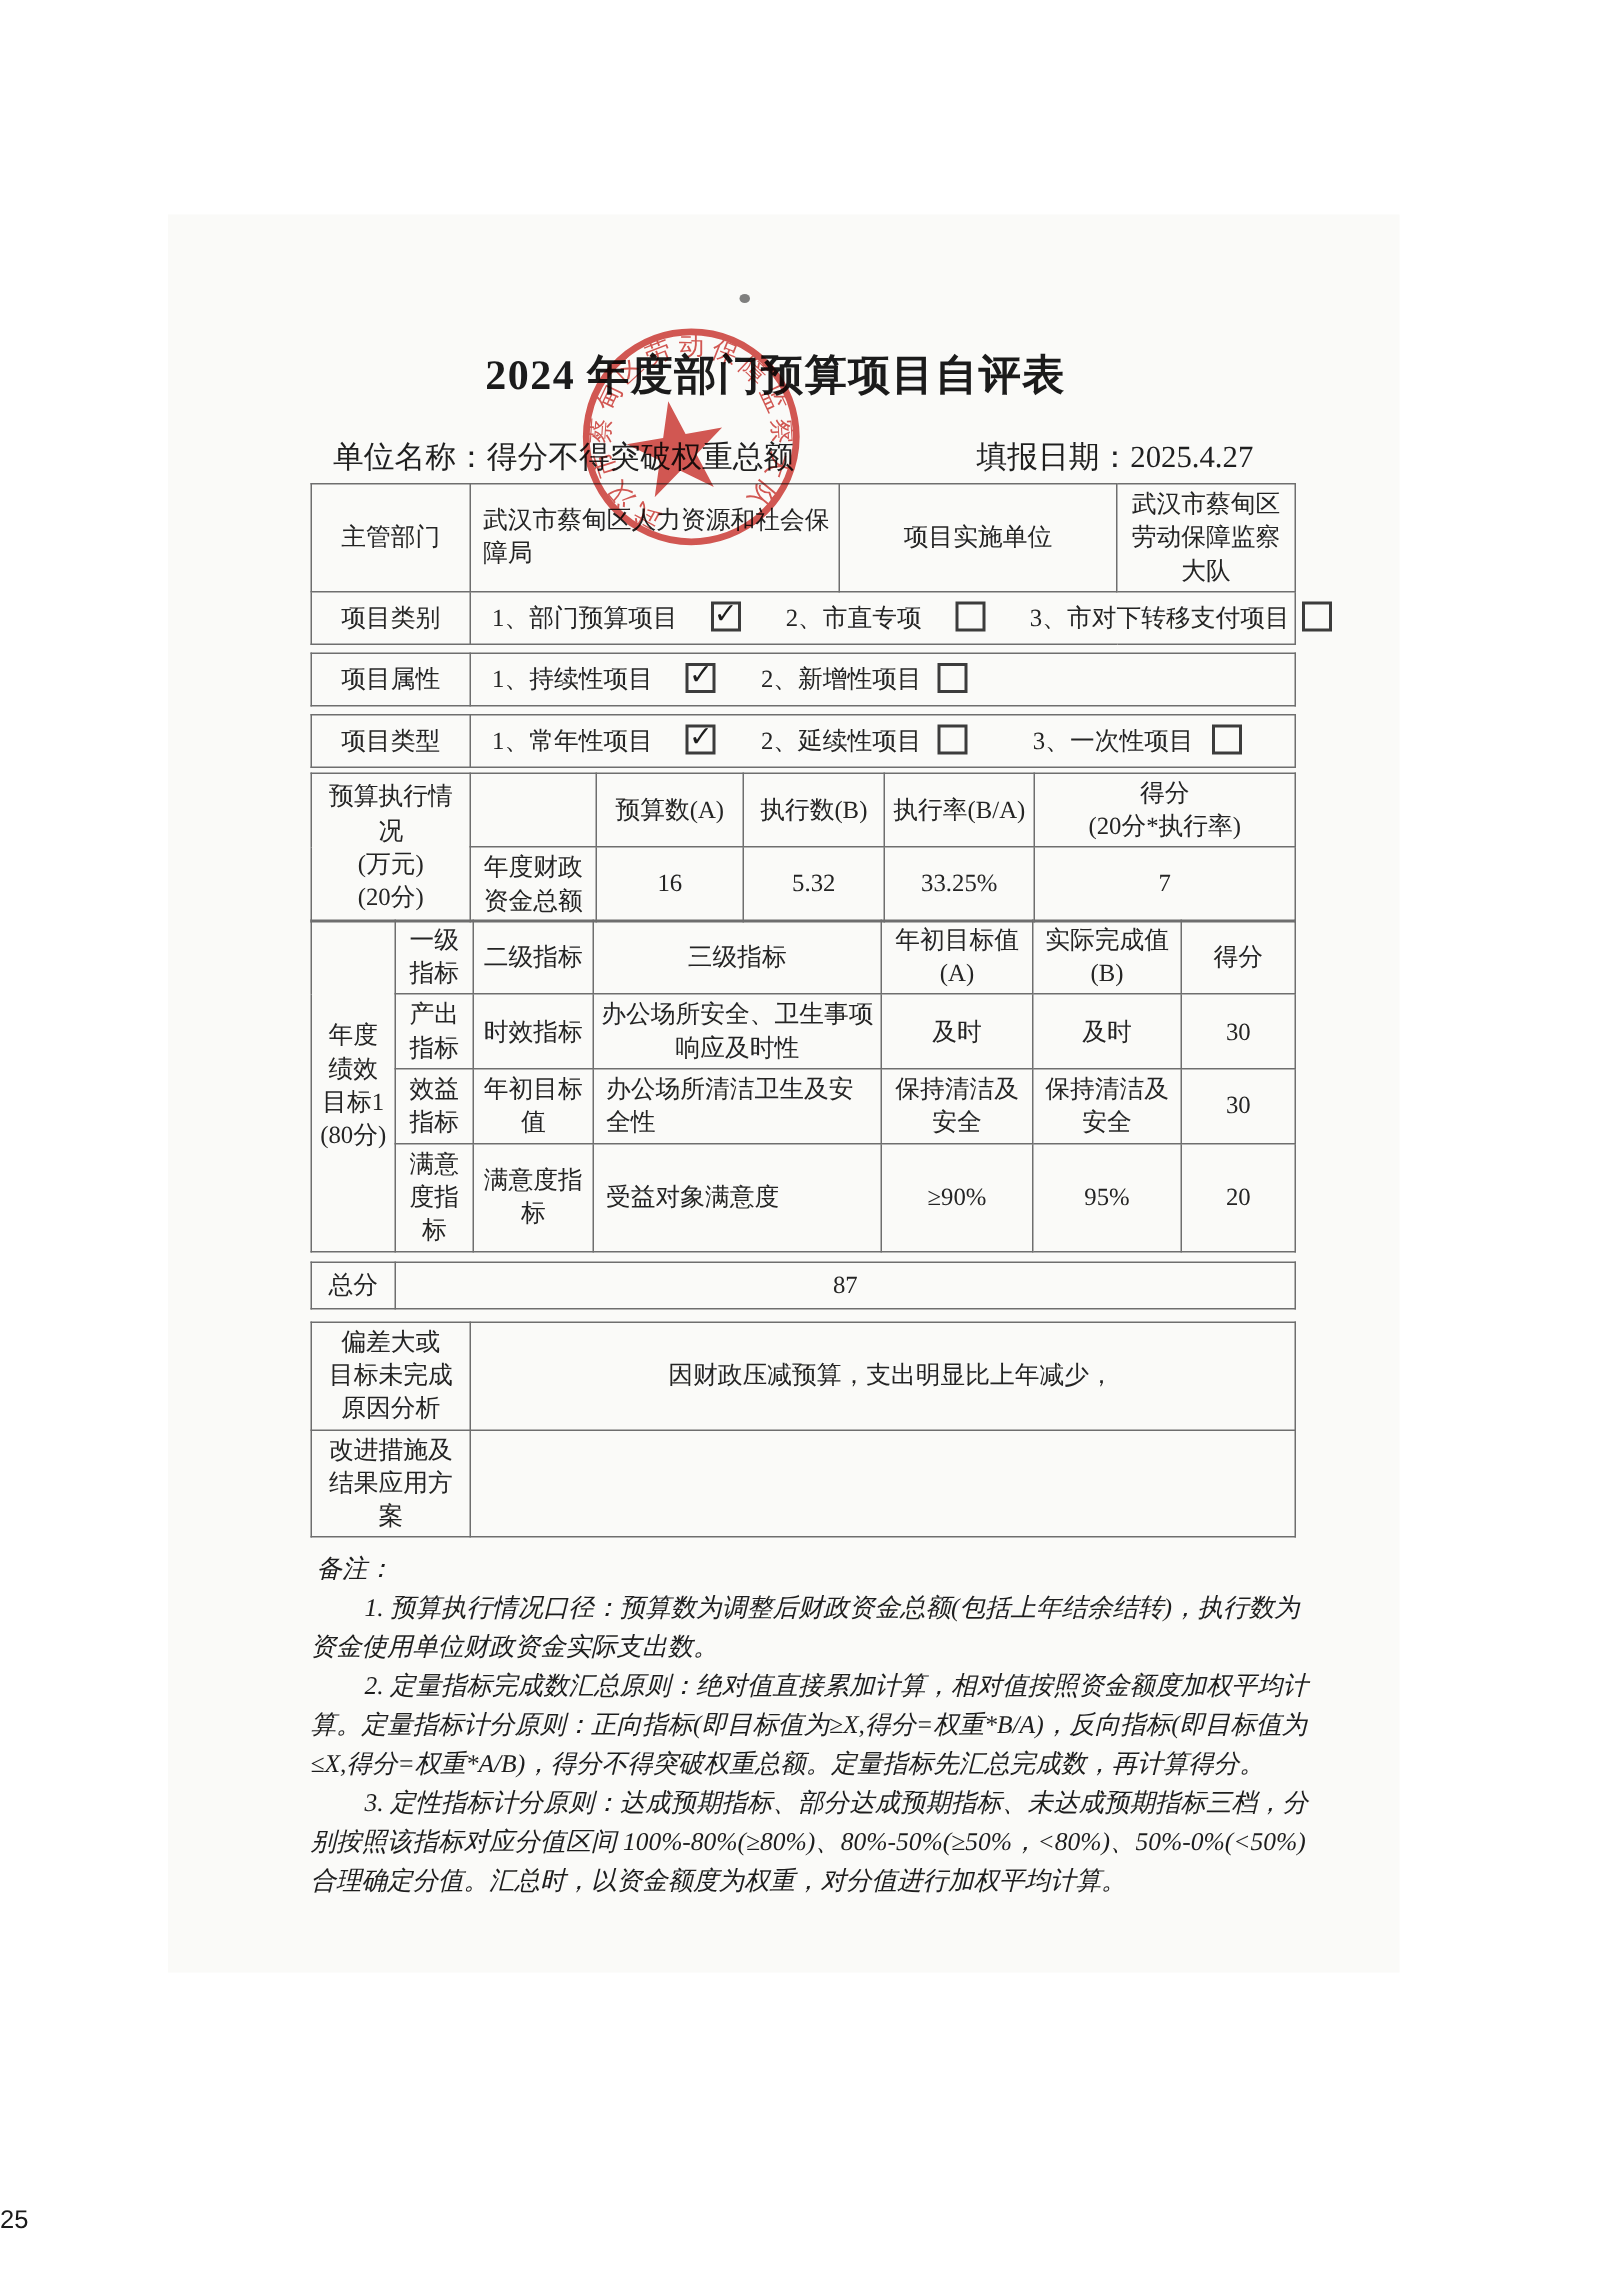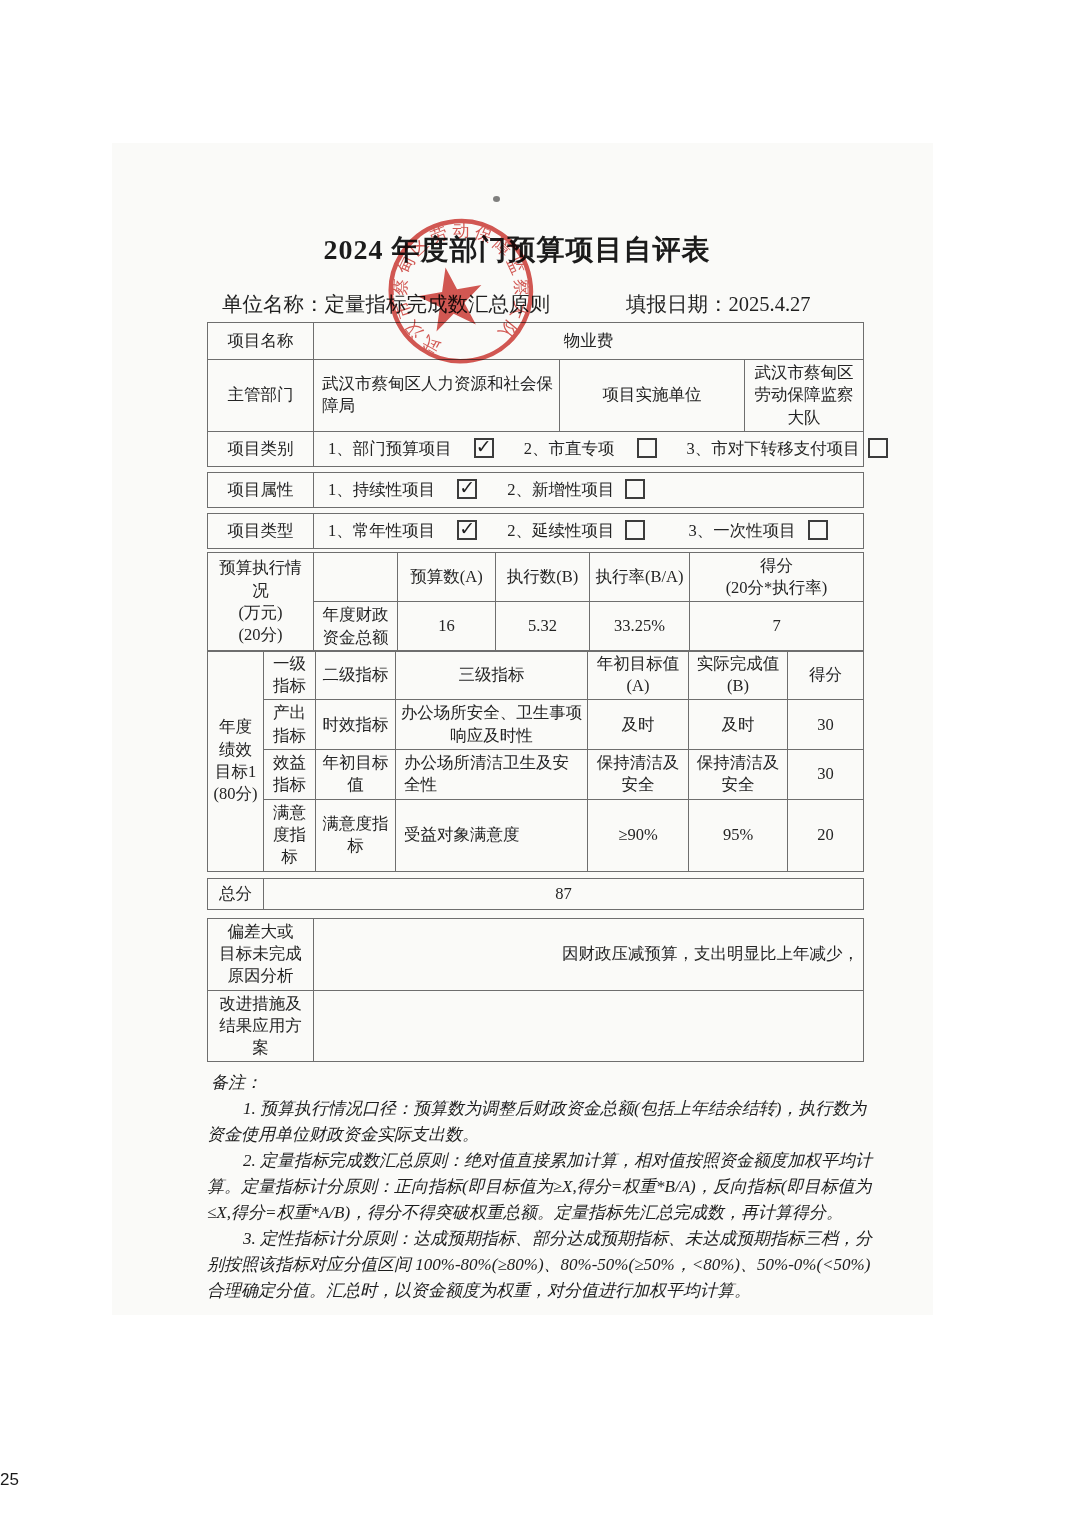--- a/index.html
+++ b/index.html
@@ -5,30 +5,30 @@
   html,body{margin:0;padding:0;background:#ffffff;}
   body{width:1074px;height:1520px;position:relative;overflow:hidden;
        font-family:"Liberation Serif","DejaVu Serif",serif;color:#242424;}
   .scan-sheet{position:absolute;left:112px;top:143px;width:821px;height:1172px;
        background:#fafaf8;}
   .doc{position:absolute;left:0;top:0;width:1074px;}
   .doc-title{position:absolute;top:231px;left:0;width:1034px;text-align:center;
        font-size:28px;font-weight:bold;letter-spacing:1px;color:#1b1b1b;}
   .meta-row{position:absolute;top:290px;left:222px;width:650px;font-size:20.5px;color:#1f1f1f;}
   .meta-unit{position:absolute;left:0;top:0;white-space:nowrap;}
-  .meta-date{position:absolute;left:404px;top:0;white-space:nowrap;}
+  .meta-date{position:absolute;left:429px;top:0;white-space:nowrap;}
 
   .form-col{position:absolute;left:207px;top:322px;width:660px;}
   table{border-collapse:collapse;table-layout:fixed;width:656px;}
   td{border:1.6px solid #6e6e6e;font-size:16.5px;text-align:center;
      vertical-align:middle;padding:2px 4px;color:#242424;line-height:1.35;}
   .mt5{margin-top:5px;} .mt3{margin-top:3px;} .mtn{margin-top:-2px;}
   .mt6{margin-top:6px;padding-left:28px;} .mt8{margin-top:8px;}
   .ta-left{text-align:left;padding-left:8px;}
-  .dev-val{text-align:right;padding-left:15px;margin-top:26px;}
+  .dev-val{text-align:center;padding-left:15px;margin-top:26px;}
   .optrow{display:flex;align-items:center;text-align:left;padding-left:10px;}
   .opt{display:inline-flex;align-items:flex-start;margin-right:30px;white-space:nowrap;}
   .cb{display:inline-block;width:16px;height:16px;border:2px solid #3c3c3c;
       margin-left:22px;font-size:19px;line-height:13px;text-align:center;
       font-weight:bold;color:#1d1d1d;overflow:visible;font-family:"DejaVu Sans",sans-serif;}
   .notes{margin-top:8px;width:668px;font-size:17px;line-height:26px;color:#1d1d1d;font-style:italic;}
   .notes p{margin:0;text-indent:36px;}
   .notes .notes-title{text-indent:4px;}
   .page-num{position:absolute;top:1470px;left:0;width:1074px;
       font-size:17px;font-family:"Liberation Sans","DejaVu Sans",sans-serif;color:#1a1a1a;}
@@ -41,38 +41,34 @@
 <body>
 
 <div class="scan-sheet"></div>
 <div class="speck"></div>
 
 <div class="doc">
 
   <div class="doc-title">2024 年度部门预算项目自评表</div>
 
   <div class="meta-row">
-    <span class="meta-unit"><span>单位名称：</span><span>定量指标完成数汇总原则</span></span>
+    <span class="meta-unit"><span>单位名称：</span><span>得分不得突破权重总额</span></span>
     <span class="meta-date"><span>填报日期：</span><span>2025.4.27</span></span>
   </div>
 
   <div class="form-col">
 
     <table>
       <colgroup>
           <col style="width:106px">
           <col style="width:246px">
           <col style="width:185px">
           <col style="width:119px">
         </colgroup>
       <tbody>
-          <tr>
-        <td style="height:32px">项目名称</td>
-        <td colspan="3">物业费</td>
-      </tr>
       <tr>
         <td style="height:58px">主管部门</td>
         <td class="ta-left">武汉市蔡甸区人力资源和社会保障局</td>
         <td>项目实施单位</td>
         <td>武汉市蔡甸区劳动保障监察大队</td>
       </tr>
       <tr>
         <td style="height:30px">项目类别</td>
         <td colspan="3">
           <div class="optrow">

